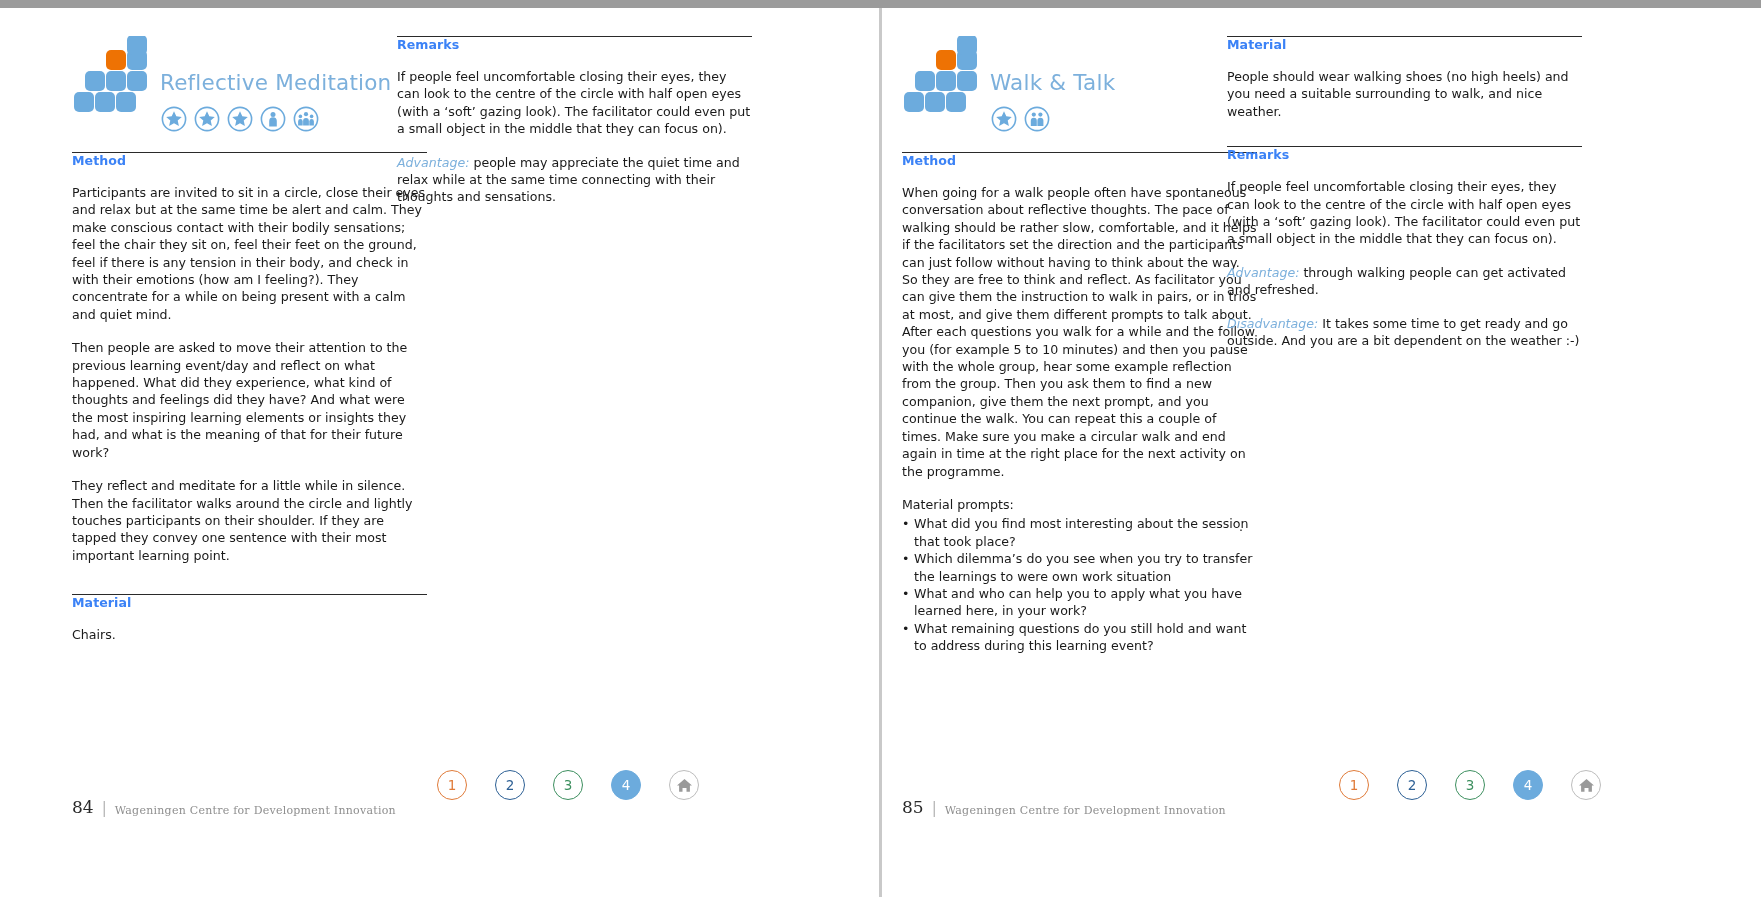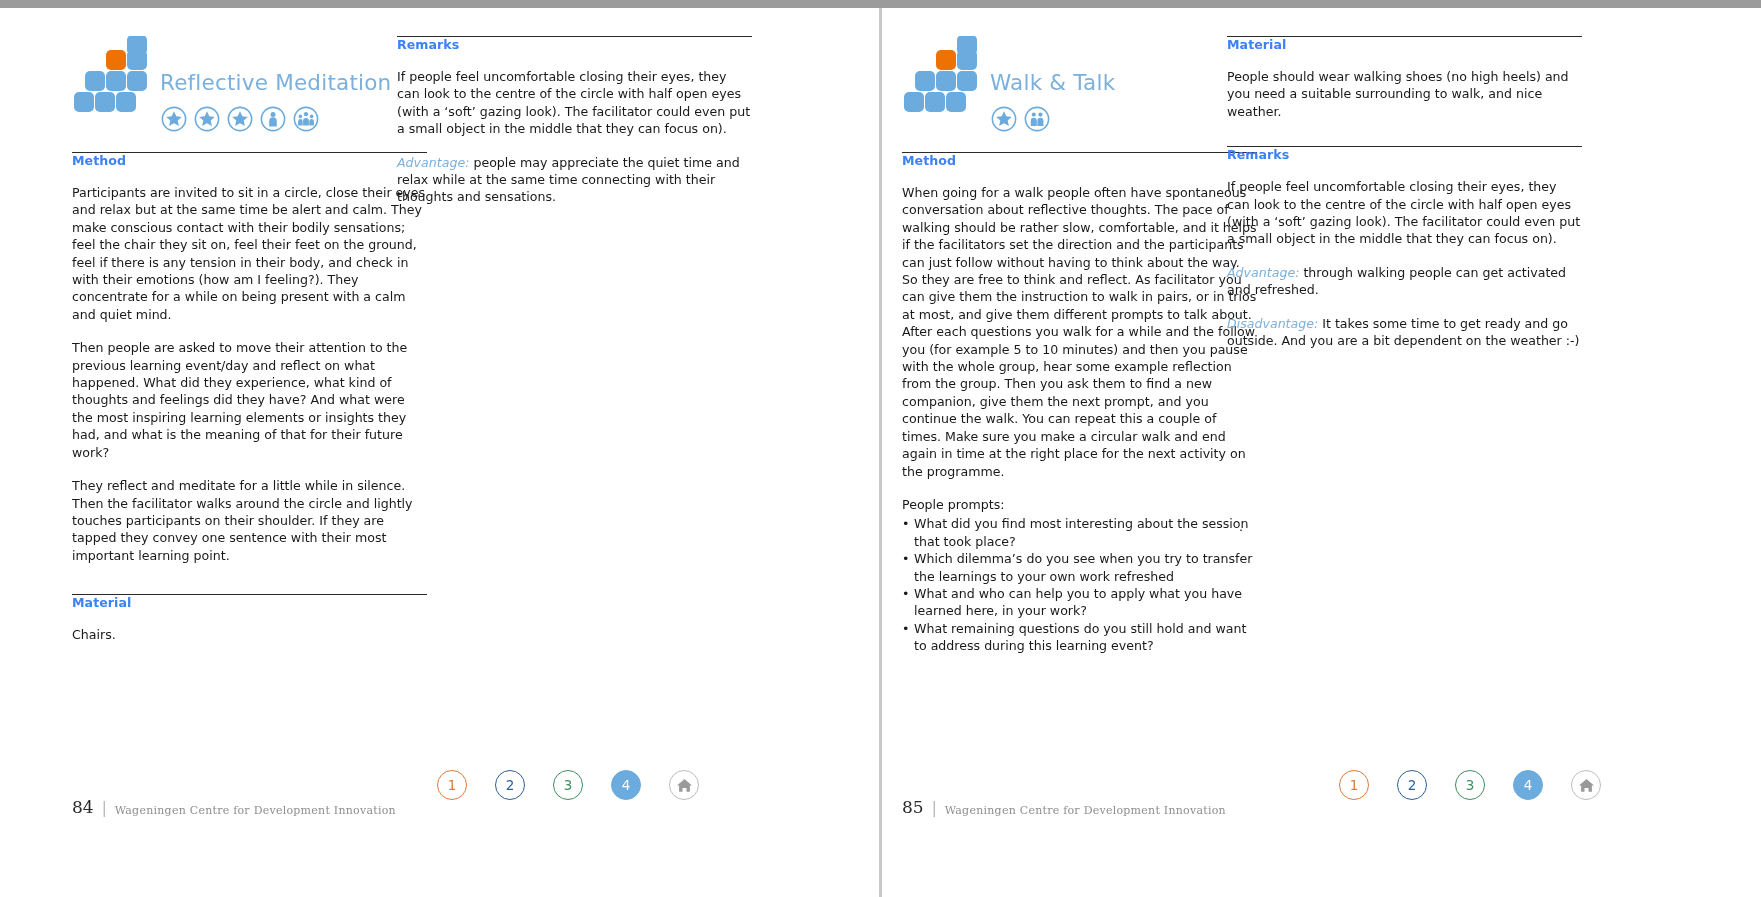--- a/index.html
+++ b/index.html
@@ -367,24 +367,24 @@
               <path d="M13.4 20 v-5.2 a3 3 0 0 1 6 0 V20 z" fill="#6cabdd"></path>
             </svg>
           </span>
         </div>
 
         <div class="rule"></div>
         <div class="sec-head">Method</div>
 
         <div class="body-text">When going for a walk people often have spontaneous conversation about reflective thoughts. The pace of walking should be rather slow, comfortable, and it helps if the facilitators set the direction and the participants can just follow without having to think about the way. So they are free to think and reflect. As facilitator you can give them the instruction to walk in pairs, or in trios at most, and give them different prompts to talk about. After each questions you walk for a while and the follow you (for example 5 to 10 minutes) and then you pause with the whole group, hear some example reflection from the group. Then you ask them to find a new companion, give them the next prompt, and you continue the walk. You can repeat this a couple of times. Make sure you make a circular walk and end again in time at the right place for the next activity on the programme.</div>
 
-        <div class="body-text">People prompts:</div>
+        <div class="body-text">Material prompts:</div>
         <ul class="prompts">
           <li>What did you find most interesting about the session that took place?</li>
-          <li>Which dilemma’s do you see when you try to transfer the learnings to your own work refreshed</li>
+          <li>Which dilemma’s do you see when you try to transfer the learnings to were own work situation</li>
           <li>What and who can help you to apply what you have learned here, in your work?</li>
           <li>What remaining questions do you still hold and want to address during this learning event?</li>
         </ul>
       </div>
 
       <div class="col-side">
         <div class="rule" style="margin-top:0;"></div>
         <div class="sec-head">Material</div>
         <div class="body-text">People should wear walking shoes (no high heels) and you need a suitable surrounding to walk, and nice weather.</div>
 

